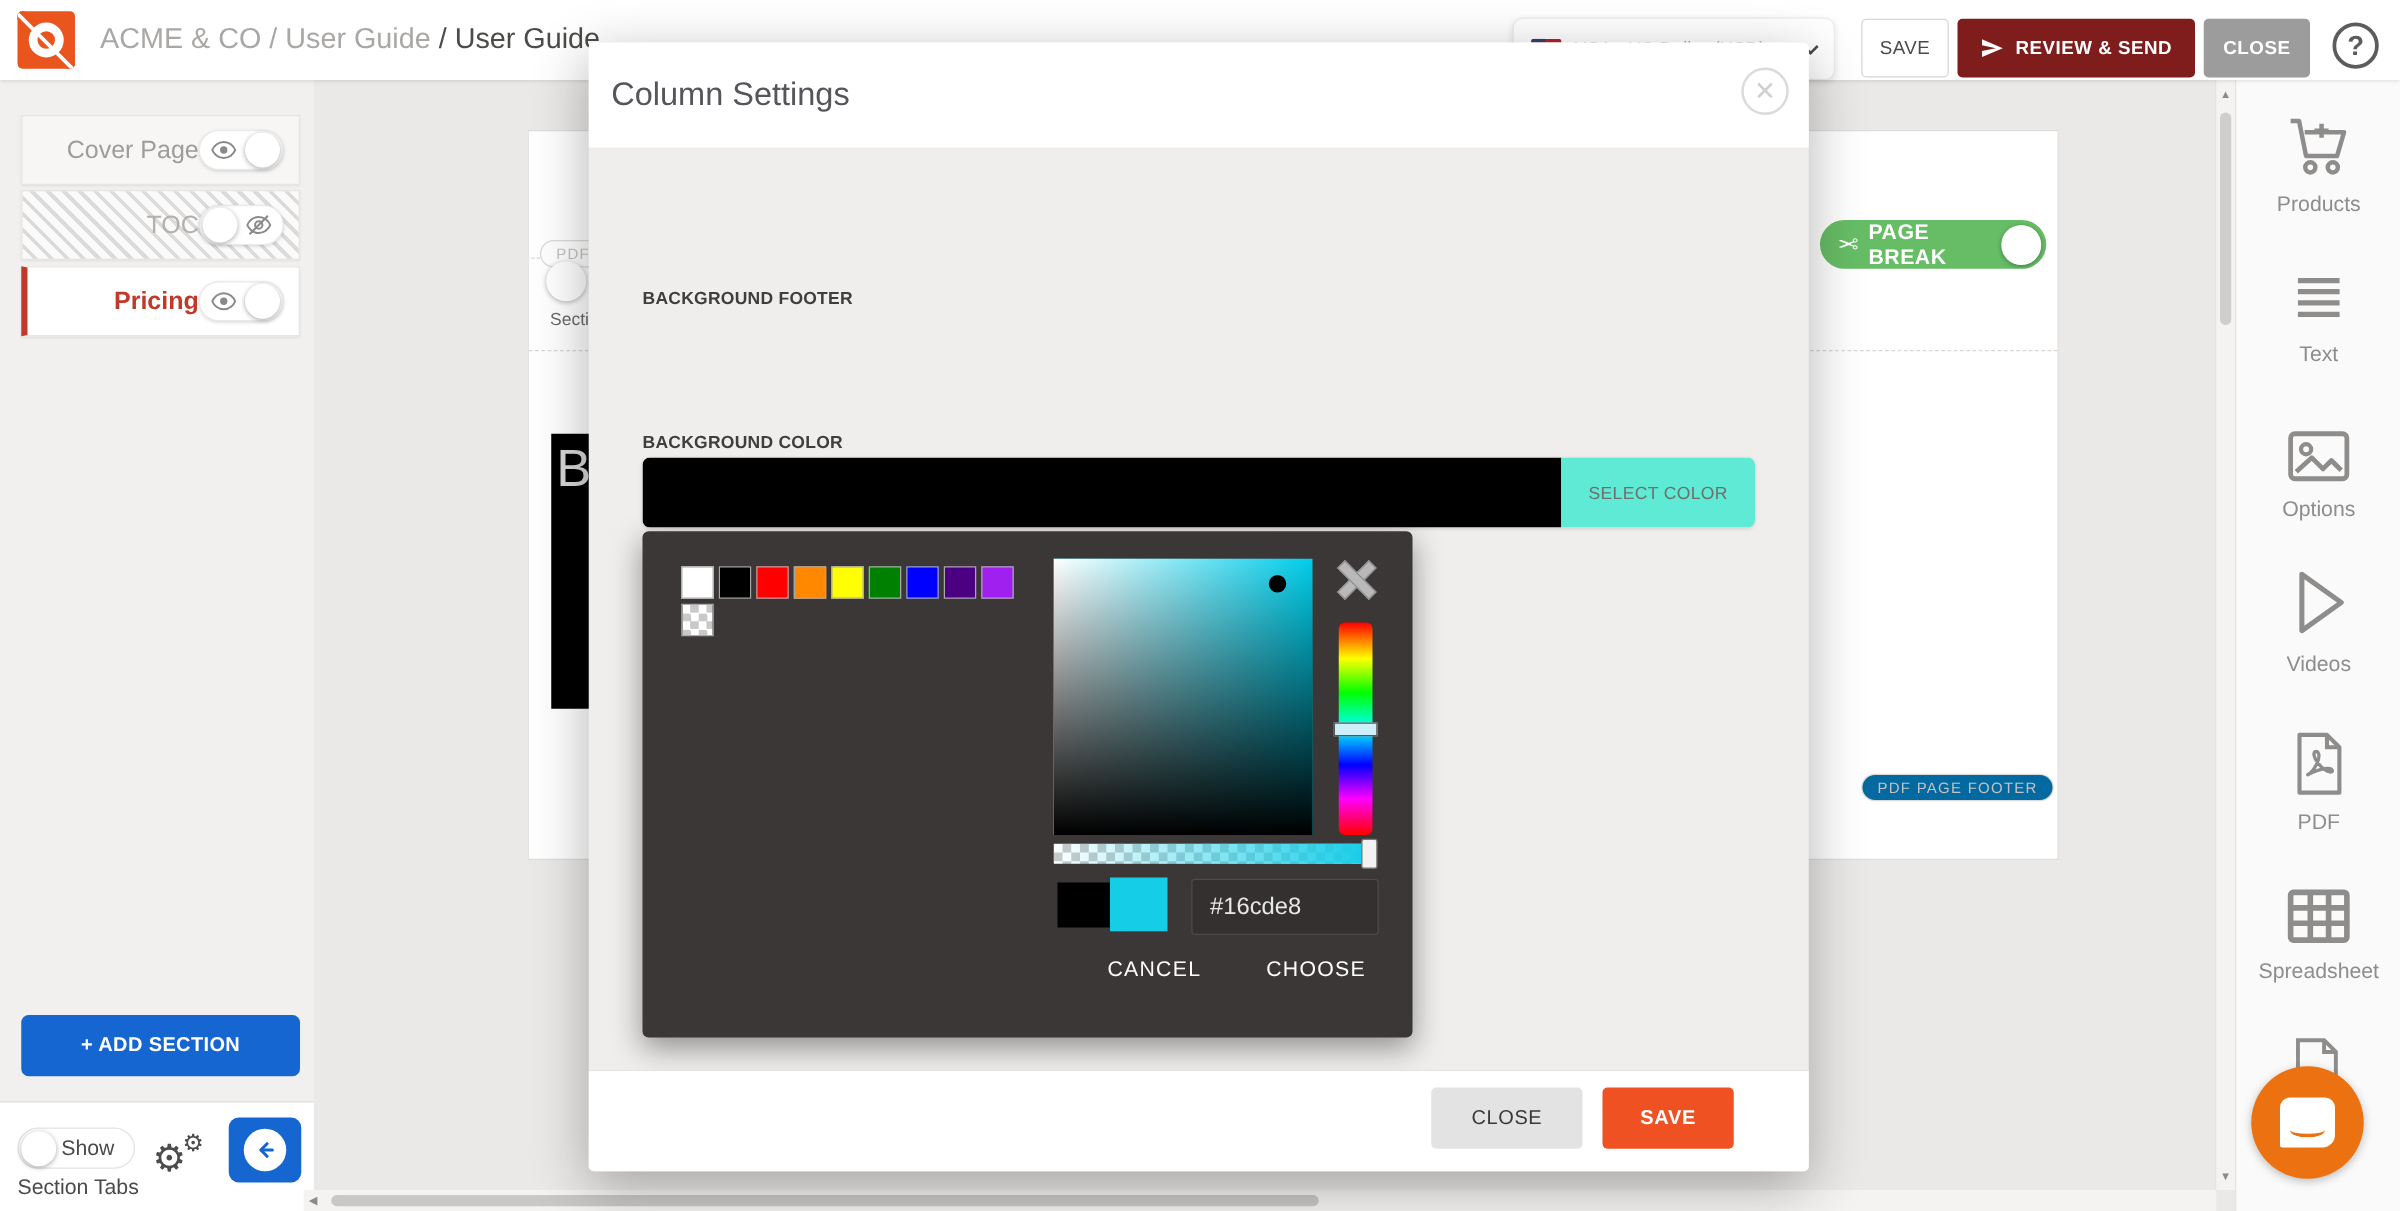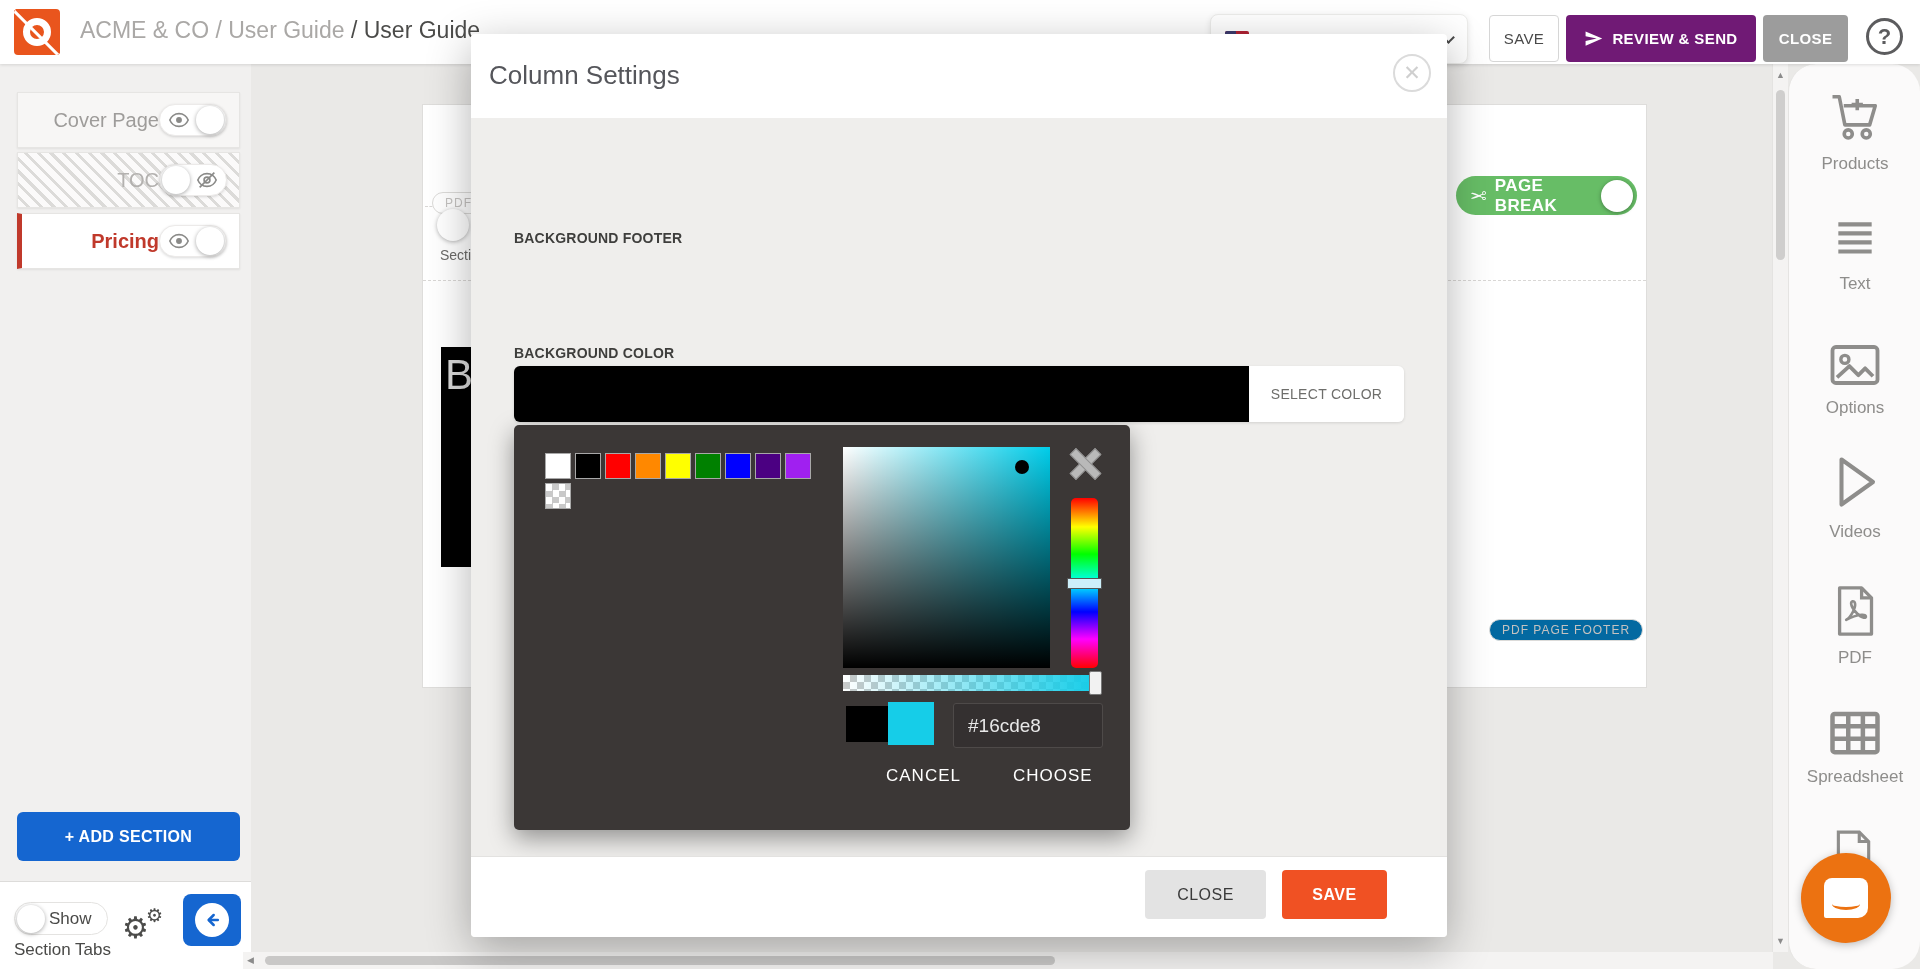--- a/index.html
+++ b/index.html
@@ -23,21 +23,21 @@
     display:flex; align-items:center; padding:0 14px; gap:10px; z-index:6; }
   .flag { width:24px; height:16px; border-radius:2px; position:relative; overflow:hidden;
     background:repeating-linear-gradient(to bottom,#b22234 0 3px,#fff 3px 6px); }
   .flag::after { content:""; position:absolute; left:0; top:0; width:11px; height:8px; background:#3c3b6e; }
   .currency-text { font-size:15px; color:#68686b; white-space:nowrap; }
   .chev { width:9px; height:9px; border-right:2px solid #4a4a4a; border-bottom:2px solid #4a4a4a;
     transform:rotate(45deg); margin-top:-4px; flex:0 0 auto; }
   .hbtn { position:absolute; top:15px; height:47px; border-radius:4px; display:flex; align-items:center;
     justify-content:center; font-size:15px; font-weight:bold; letter-spacing:.4px; cursor:pointer; }
   .btn-save-h { left:1489px; width:70px; background:#fff; border:1px solid #d6d6d6; color:#4a4a4a; font-weight:normal; }
-  .btn-review { left:1566px; width:190px; background:#701a75; color:#fff; gap:9px; }
+  .btn-review { left:1566px; width:190px; background:#7f1d1d; color:#fff; gap:9px; }
   .btn-close-h { left:1763px; width:85px; background:#9c9c9c; color:#fff; }
   .help { position:absolute; left:1866px; top:18px; width:37px; height:37px; border:3px solid #5c5c5e;
     border-radius:50%; display:flex; align-items:center; justify-content:center;
     font-size:22px; font-weight:bold; color:#5c5c5e; }
 
   
   .lsidebar { position:absolute; left:0; top:64px; width:251px; height:905px; background:#f1f0ef; z-index:2; }
   .sec-item { position:absolute; left:17px; width:223px; height:56px; background:#f7f6f5;
     border:1px solid #e6e5e3; box-shadow:0 1px 2px rgba(0,0,0,.07);
     display:flex; align-items:center; padding:0 12px 0 16px; }
@@ -91,21 +91,21 @@
   .vscroll { position:absolute; left:1772px; top:64px; width:16px; height:888px; background:#f4f3f2;
     border-left:1px solid #e4e3e1; z-index:2; }
   .vscroll .arr { position:absolute; left:3px; font-size:9px; color:#8b8b8b; }
   .vscroll .thumb { position:absolute; left:3px; top:26px; width:9px; height:170px; background:#cfcecd; border-radius:5px; }
   .hscroll { position:absolute; left:243px; top:952px; width:1530px; height:17px; background:#f4f3f2; z-index:2; }
   .hscroll .arr { position:absolute; left:4px; top:3px; font-size:9px; color:#8b8b8b; }
   .hscroll .thumb { position:absolute; left:22px; top:4px; width:790px; height:9px; background:#c9c8c7; border-radius:5px; }
 
   
   .rsidebar { position:absolute; left:1788px; top:64px; width:132px; height:905px; background:#fbfafa;
-    border-left:1px solid #e5e4e2; z-index:2;border-radius:28px; }
+    border-left:1px solid #e5e4e2; z-index:2; }
   .ritem { position:absolute; left:0; width:132px; display:flex; flex-direction:column; align-items:center;
     gap:10px; cursor:pointer; }
   .ritem .rlabel { font-size:17px; color:#8e8d8b; }
   .intercom { position:absolute; left:12px; top:789px; width:90px; height:90px; background:#ec7211;
     border-radius:50%; display:flex; align-items:center; justify-content:center;
     box-shadow:0 2px 8px rgba(0,0,0,.25); cursor:pointer; }
   .intercom .bubble { width:44px; height:40px; background:#fff; border-radius:8px 8px 10px 2px; position:relative; }
   .intercom .smile { position:absolute; left:8px; top:20px; width:28px; height:12px;
     border-bottom:3px solid #ec7211; border-radius:50%; }
 
@@ -122,21 +122,21 @@
   .tab { font-size:19px; color:#6f6f6c; padding:6px 10px 12px; cursor:pointer; }
   .tab.active { color:#17899c; border-bottom:3px solid #1a8a9d; }
   .field-label { position:absolute; left:43px; font-size:14px; font-weight:bold; color:#3e3e3c; letter-spacing:.2px; }
   .select-box { position:absolute; left:43px; top:223px; width:890px; height:56px; background:#fff;
     border:1px solid #e4e3e1; border-radius:6px; display:flex; align-items:center; padding:0 24px;
     font-size:19px; color:#3f3f3d; cursor:pointer; box-shadow:0 1px 2px rgba(0,0,0,.04); }
   .select-box .chev { margin-left:auto; border-color:#3a3a3a; }
   .colorbar { position:absolute; left:43px; top:332px; width:890px; height:56px; border-radius:6px;
     overflow:hidden; display:flex; box-shadow:0 1px 3px rgba(0,0,0,.12); }
   .colorbar .cur { width:735px; height:100%; }
-  .colorbar .selbtn { flex:1; background:#ffffff; display:flex; align-items:center; justify-content:center;
+  .colorbar .selbtn { flex:1; background:#5eead4; display:flex; align-items:center; justify-content:center;
     font-size:14px; color:#6e6e6b; letter-spacing:.3px; cursor:pointer; }
   .modal-footer { position:absolute; left:0; bottom:0; width:100%; height:81px; background:#fff;
     border-top:1px solid #e3e2e0; border-radius:0 0 4px 4px; }
   .mbtn { position:absolute; top:13px; height:49px; border-radius:4px; display:flex; align-items:center;
     justify-content:center; font-size:16px; cursor:pointer; }
   .mbtn-close { left:674px; width:121px; background:#e3e3e3; color:#3a3a3a; letter-spacing:.5px; }
   .mbtn-save { left:811px; width:105px; background:#f05123; color:#fff; font-weight:bold; letter-spacing:.5px; }
 
   
   .picker { position:absolute; left:43px; top:391px; width:616px; height:405px; background:#3b3736;

